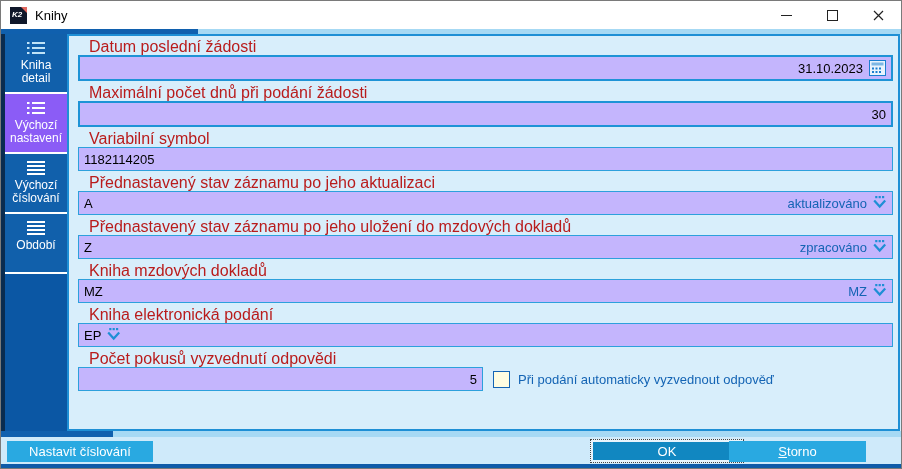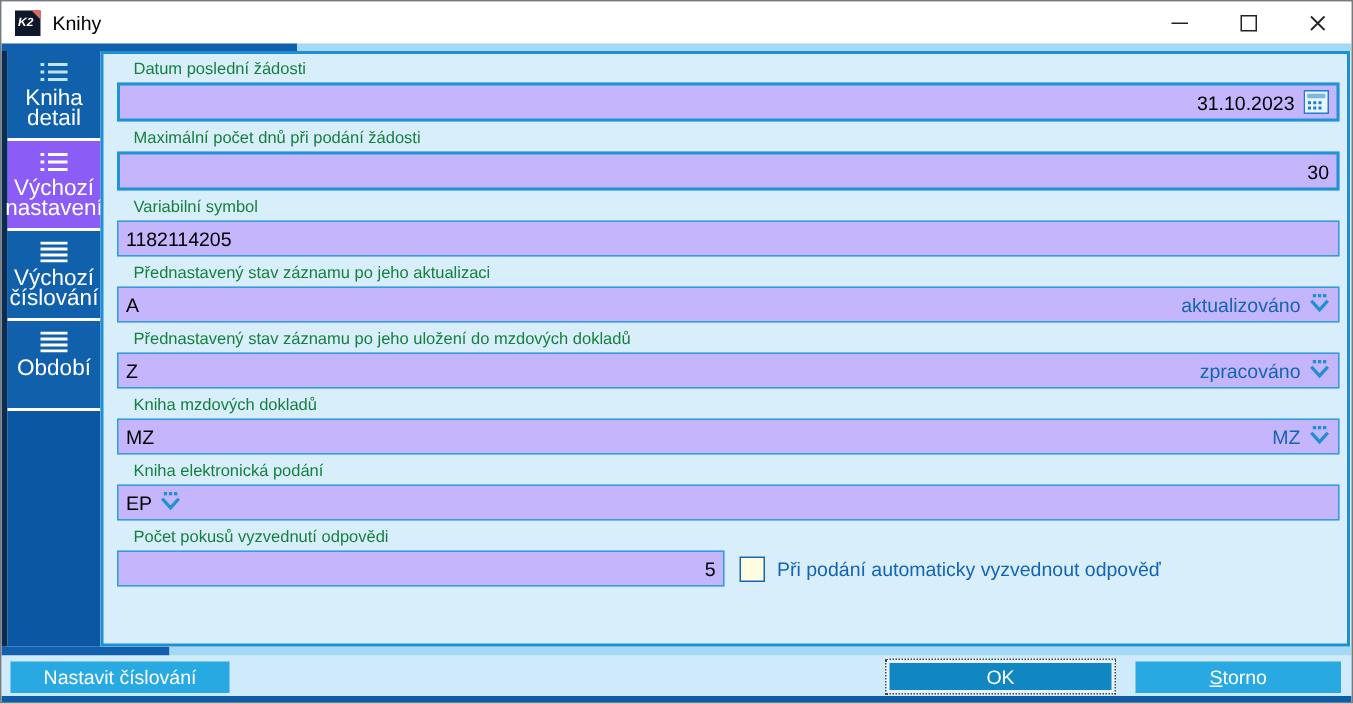--- a/index.html
+++ b/index.html
@@ -25,26 +25,26 @@
   .strip .light{background:#a6d9f4;height:100%;flex:1;}
   #strip-top .dark{width:197px;}
   #strip-bottom .dark{width:112px;}
   
   #left-edge{position:absolute;left:0;top:33px;width:4px;height:397px;background:#0a2c50;}
   #sidebar{position:absolute;left:4px;top:33px;width:62px;height:397px;background:#0b57a4;}
   .side-item{height:60px;border-bottom:2px solid #fff;background:#1160ab;display:flex;
              flex-direction:column;align-items:center;justify-content:flex-start;padding-top:7px;
              box-sizing:border-box;cursor:default;}
   .side-item.active{background:#8b5cf6;}
-  .side-item .silabel{color:#fff;font-size:15px;line-height:13px;text-align:center;margin-top:4px;}
+  .side-item .silabel{color:#fff;font-size:12px;line-height:13px;text-align:center;margin-top:4px;}
   .side-icon{display:block;}
   
   #main-panel{position:absolute;left:66px;top:33px;width:833px;height:397px;box-sizing:border-box;
               background:#d8eefb;border:2px solid #1e8fd5;padding-top:3px;}
-  .flabel{margin:0 0 1px 20px;font-size:11px;color:#15803d;height:15px;line-height:15px;}
+  .flabel{margin:0 0 1px 20px;font-size:16px;color:#b91c1c;height:15px;line-height:15px;}
   .row{margin-bottom:4px;}
   .field{margin-left:9px;margin-right:5px;height:24px;box-sizing:border-box;background:#c4b5fd;
          border:1px solid #2da0dc;display:flex;align-items:center;padding:0 5px;font-size:13px;color:#000;}
   .field.thick{border-width:2px;border-color:#1e93d6;height:26px;}
   .fval{color:#000;white-space:nowrap;}
   .right{margin-left:auto;}
   .fdisp{margin-left:auto;color:#1464b4;white-space:nowrap;}
   .dd-icon{margin-left:5px;flex:0 0 auto;display:flex;}
   .cal-icon{margin-left:6px;flex:0 0 auto;display:flex;}
   .field.narrow{width:405px;margin-right:0;}
@@ -54,21 +54,21 @@
   .cb-label{margin-left:8px;font-size:13px;color:#1464b4;}
   
   #footer{position:absolute;left:0;top:436px;width:100%;height:27px;background:#cfeafa;}
   .btn{position:absolute;display:flex;align-items:center;justify-content:center;background:#29a9e1;
        color:#fff;font-size:13px;cursor:default;}
   #btn-nastavit{left:6px;top:4px;width:146px;height:21px;}
   #ok-outer{position:absolute;left:589px;top:2px;width:154px;height:24px;box-sizing:border-box;
             border:1px dotted #444;padding:2px;background:#e8f4fc;}
   #btn-ok{position:relative;width:100%;height:100%;background:#1187c1;color:#fff;font-size:13px;
           display:flex;align-items:center;justify-content:center;cursor:default;}
-  #btn-storno{left:756px;top:4px;width:137px;height:21px;}
+  #btn-storno{left:728px;top:4px;width:137px;height:21px;}
   #btn-storno .btn-label{display:block;}
   #btn-storno .btn-label::first-letter{text-decoration:underline;}
   #bottom-strip{position:absolute;left:0;top:463px;width:100%;height:6px;background:#0f5ba8;}
 </style>
 </head>
 <body>
 
 <div id="window">
 
   <div id="titlebar">

